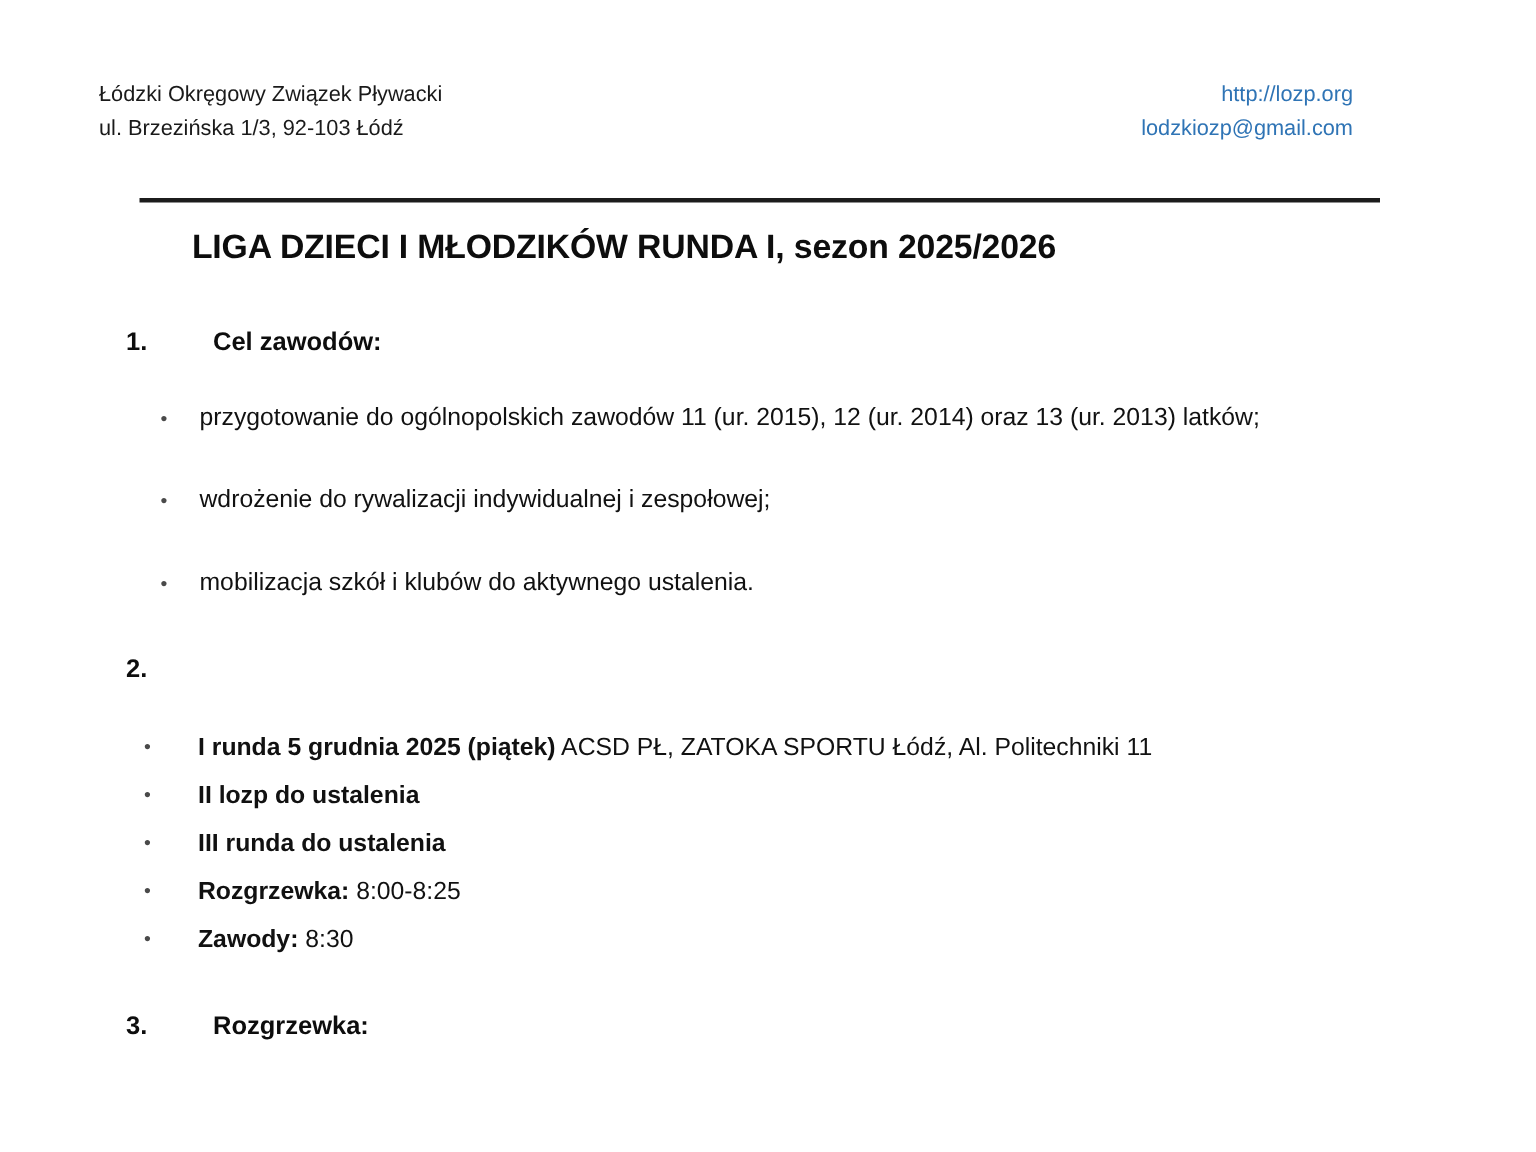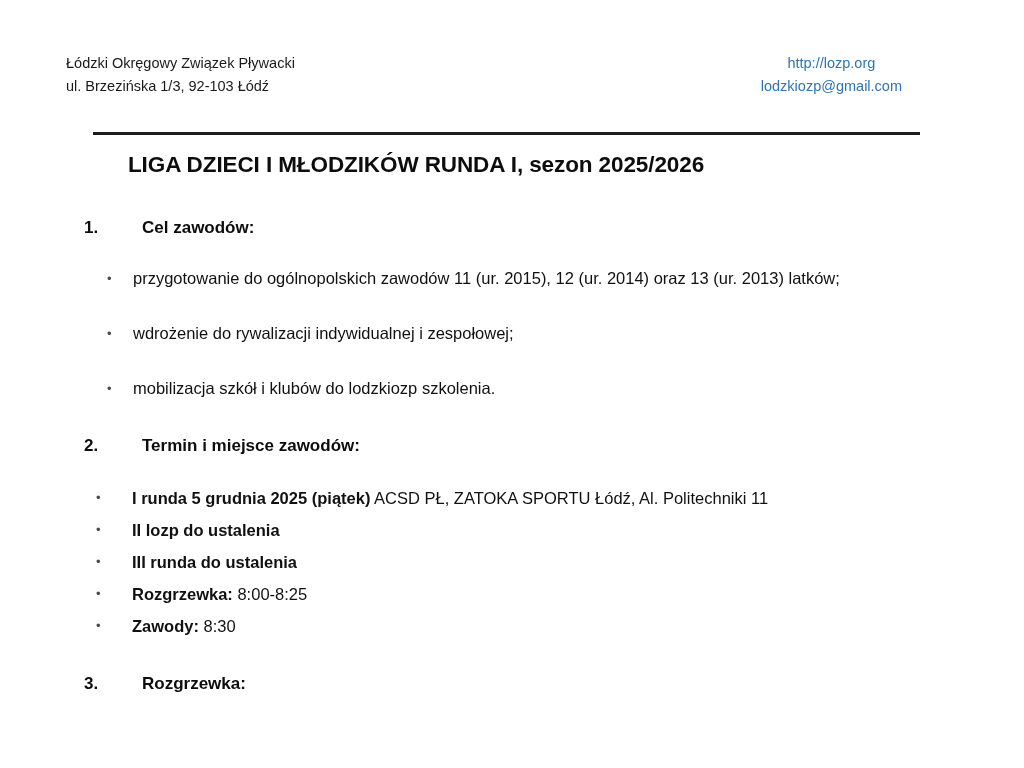--- a/index.html
+++ b/index.html
@@ -36,21 +36,21 @@
     align-items: flex-start;
     margin-top: 12px;
   }
   .org-block {
     font-size: 14.5px;
     line-height: 23px;
     color: #1a1a1a;
     white-space: nowrap;
   }
   .contact-block {
-    text-align: center;
+    text-align: right;
     font-size: 14.5px;
     line-height: 23px;
     color: #2f74b5;
     padding-right: 64px;
   }
   .contact-block a,
   .contact-block .link {
     color: #2f74b5;
     text-decoration: none;
     display: block;
@@ -190,28 +190,27 @@
       <li class="bullet-item">
         <span class="dot">•</span>
         <span class="btext">przygotowanie do ogólnopolskich zawodów 11 (ur. 2015), 12 (ur. 2014) oraz 13 (ur. 2013) latków;</span>
       </li>
       <li class="bullet-item">
         <span class="dot">•</span>
         <span class="btext">wdrożenie do rywalizacji indywidualnej i zespołowej;</span>
       </li>
       <li class="bullet-item">
         <span class="dot">•</span>
-        <span class="btext">mobilizacja szkół i klubów do lodzkiozp szkolenia.</span>
+        <span class="btext">mobilizacja szkół i klubów do aktywnego ustalenia.</span>
       </li>
     </ul>
 
     <div class="sec2-wrap">
       <div class="section-heading">
         <span class="num">2.</span>
-        <span class="heading-text">Termin i miejsce zawodów:</span>
       </div>
 
       <ul class="bullet-list group-terms">
         <li class="bullet-item">
           <span class="dot">•</span>
           <span class="btext"><b>I runda 5 grudnia 2025 (piątek)</b><span> ACSD PŁ, ZATOKA SPORTU Łódź, Al. Politechniki 11</span></span>
         </li>
         <li class="bullet-item">
           <span class="dot">•</span>
           <span class="btext"><b>II lozp do ustalenia</b><span></span></span>

